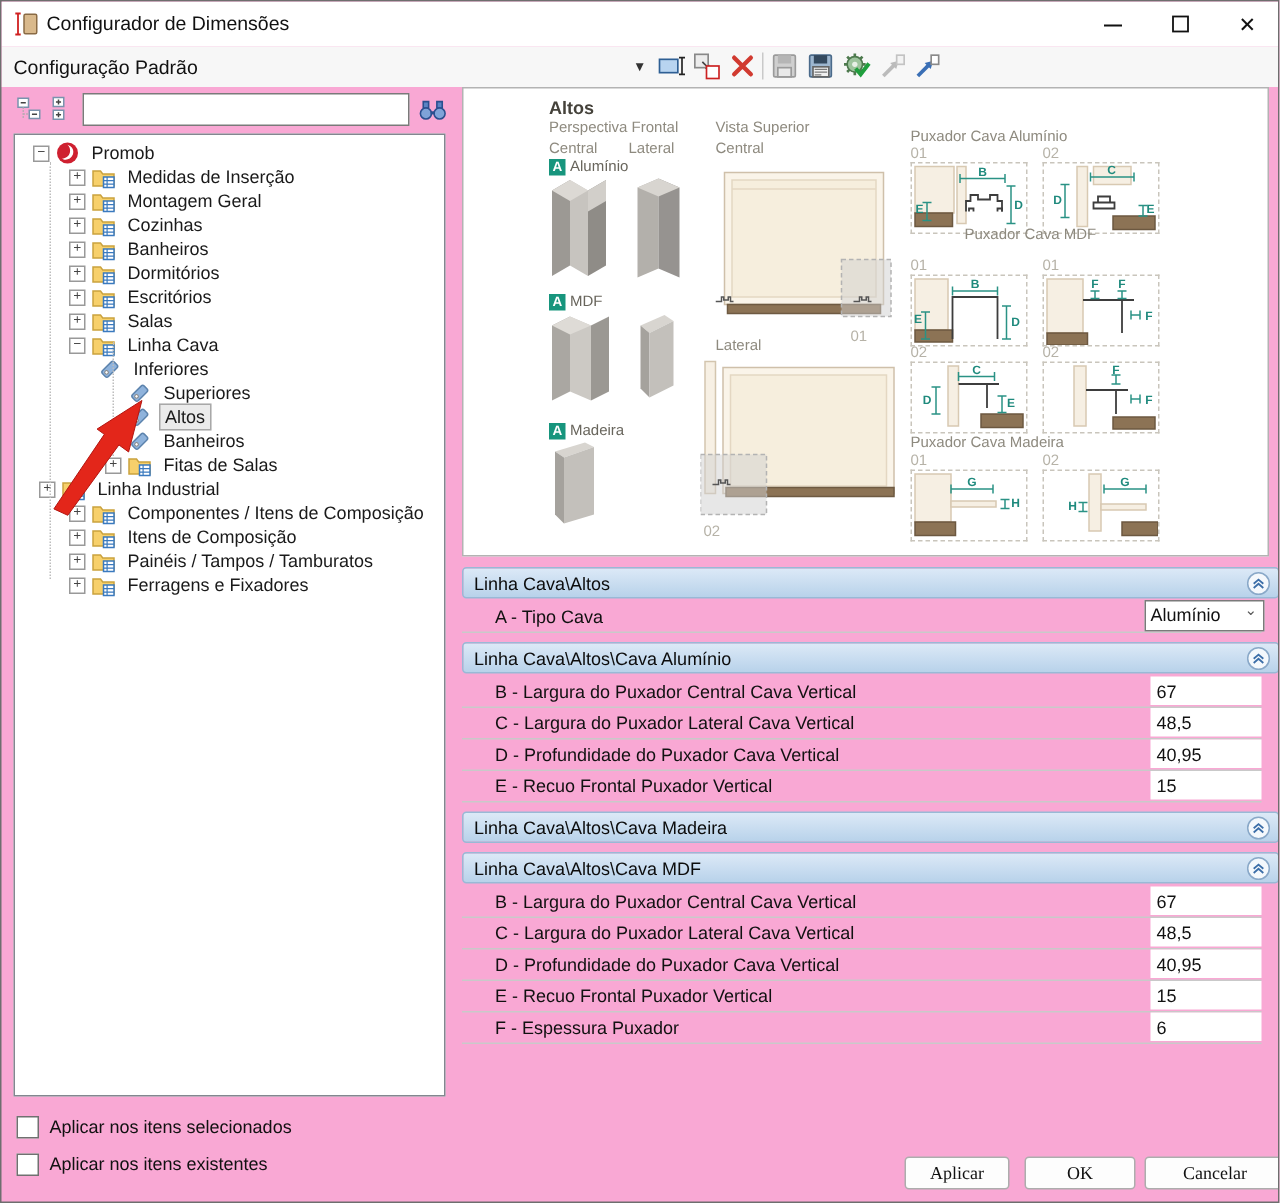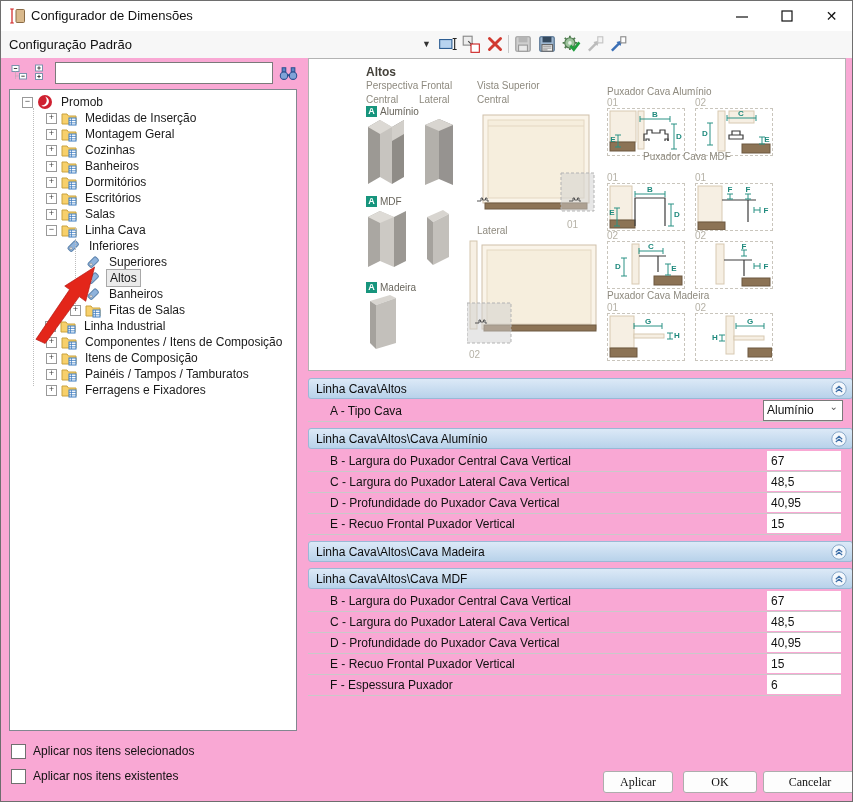--- a/index.html
+++ b/index.html
@@ -298,21 +298,21 @@
         </div>
         <div class="tree-row" style="padding-left: 60px;">
           <span class="expander">+</span>
           <span class="ticon"><svg viewBox="0 0 16 16">
               <path d="M1 4h5l1.5 2H15v8H1Z" fill="#f7d06b" stroke="#caa23e"></path>
               <rect x="8" y="8" width="7" height="7" fill="#fff" stroke="#3a7abf"></rect>
               <path d="M8 10.4h7M8 12.8h7M10.4 8v7" stroke="#3a7abf" stroke-width="0.8"></path>
             </svg></span>
           <span class="tlabel">Fitas de Salas</span>
         </div>
-        <div class="tree-row" style="padding-left: 16px; margin-left: 19px;">
+        <div class="tree-row" style="padding-left: 16px;">
           <span class="expander">+</span>
           <span class="ticon"><svg viewBox="0 0 16 16">
               <path d="M1 4h5l1.5 2H15v8H1Z" fill="#f7d06b" stroke="#caa23e"></path>
               <rect x="8" y="8" width="7" height="7" fill="#fff" stroke="#3a7abf"></rect>
               <path d="M8 10.4h7M8 12.8h7M10.4 8v7" stroke="#3a7abf" stroke-width="0.8"></path>
             </svg></span>
           <span class="tlabel">Linha Industrial</span>
         </div>
         <div class="tree-row" style="padding-left: 36px;">
           <span class="expander">+</span>

